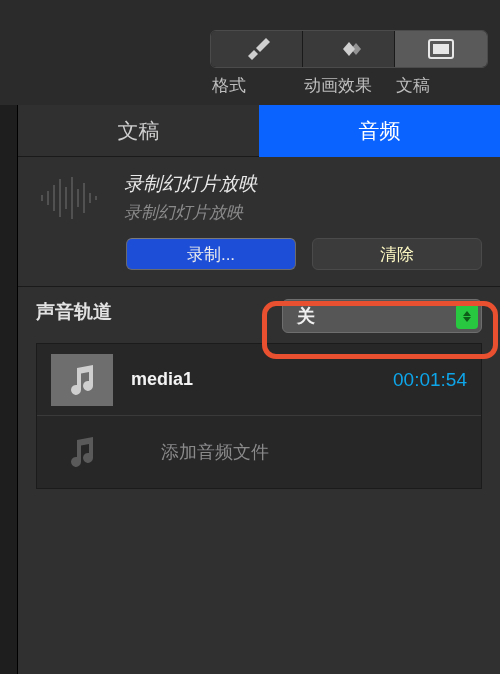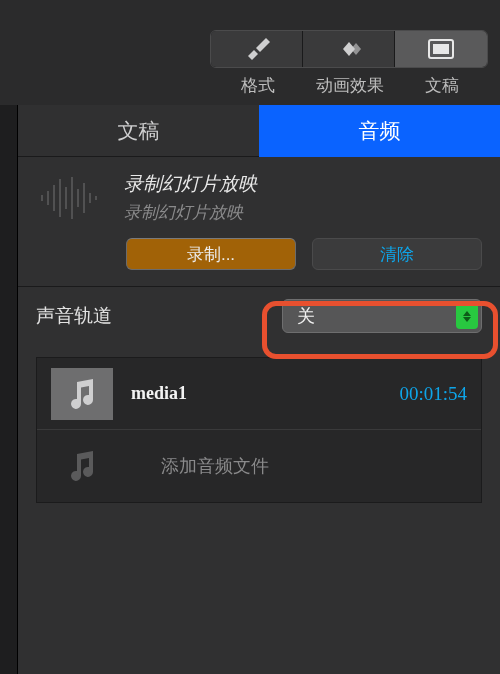--- a/index.html
+++ b/index.html
@@ -37,21 +37,20 @@
   .seg-btn:last-child { border-right: none; }
   .seg-btn.active { background: #5a5a5b; }
   .seg-labels {
     position: absolute;
     top: 74px;
     right: 12px;
     display: flex;
   }
   .seg-label {
     width: 92px;
-    text-align: center;
     font-size: 17px;
     color: #bdbdbd;
   }
   .panel {
     position: absolute;
     left: 0;
     right: 0;
     top: 105px;
     bottom: 0;
     display: flex;
@@ -114,45 +113,46 @@
   }
   .record-buttons {
     display: flex;
     gap: 16px;
     margin-top: 14px;
     padding-left: 90px;
   }
   .pill-btn {
     flex: 1;
     height: 32px;
-    background: #a16207;
+    background: #1d4ed8;
     border: 1px solid #6b6b6c;
     border-top-color: #7a7a7b;
     border-radius: 6px;
     color: #ececec;
     font-size: 17px;
     display: flex;
     align-items: center;
     justify-content: center;
   }
   .pill-btn.disabled {
     background: #3b3b3c;
     border-color: #4a4a4b;
-    color: #0ea5e9;
+    color: #fef9c3;
   }
   .track-section {
     padding: 12px 18px 16px 18px;
     position: relative;
   }
   .track-header {
     display: flex;
-    align-items: center;
+    align-items: flex-start;
     justify-content: space-between;
-    margin-bottom: 24px;
+    margin-bottom: 10px;
     position: relative;
+    font-weight: bold;
   }
   .track-label {
     font-size: 19px;
     color: #e2e2e2;
   }
   .dropdown {
     width: 200px;
     height: 34px;
     background: #565657;
     border: 1px solid #6e6e6f;
@@ -199,21 +199,20 @@
     background: #272728;
     border: 1px solid #1b1b1c;
   }
   .media-row {
     display: flex;
     align-items: center;
     height: 72px;
     padding: 0 14px;
     gap: 18px;
     border-bottom: 1px solid #3a3a3b;
-    font-family: Liberation Serif, serif;
   }
   .media-row:last-child { border-bottom: none; gap: 48px; }
   .media-thumb {
     width: 62px;
     height: 52px;
     display: flex;
     align-items: center;
     justify-content: center;
     flex-shrink: 0;
   }

